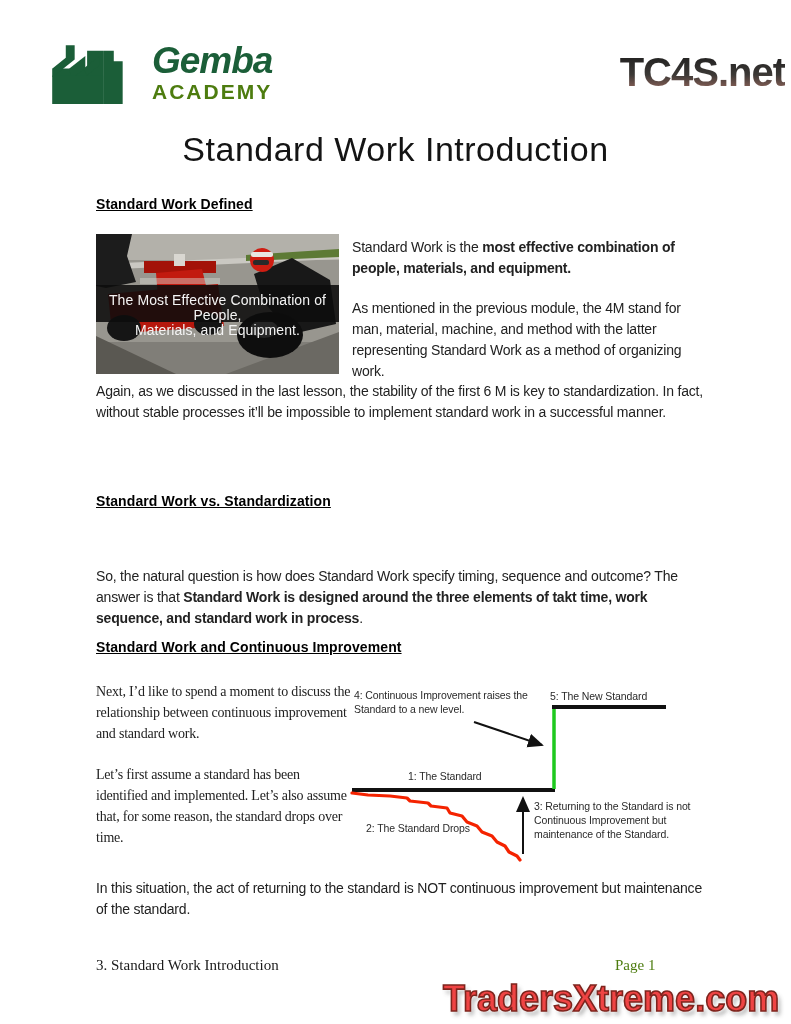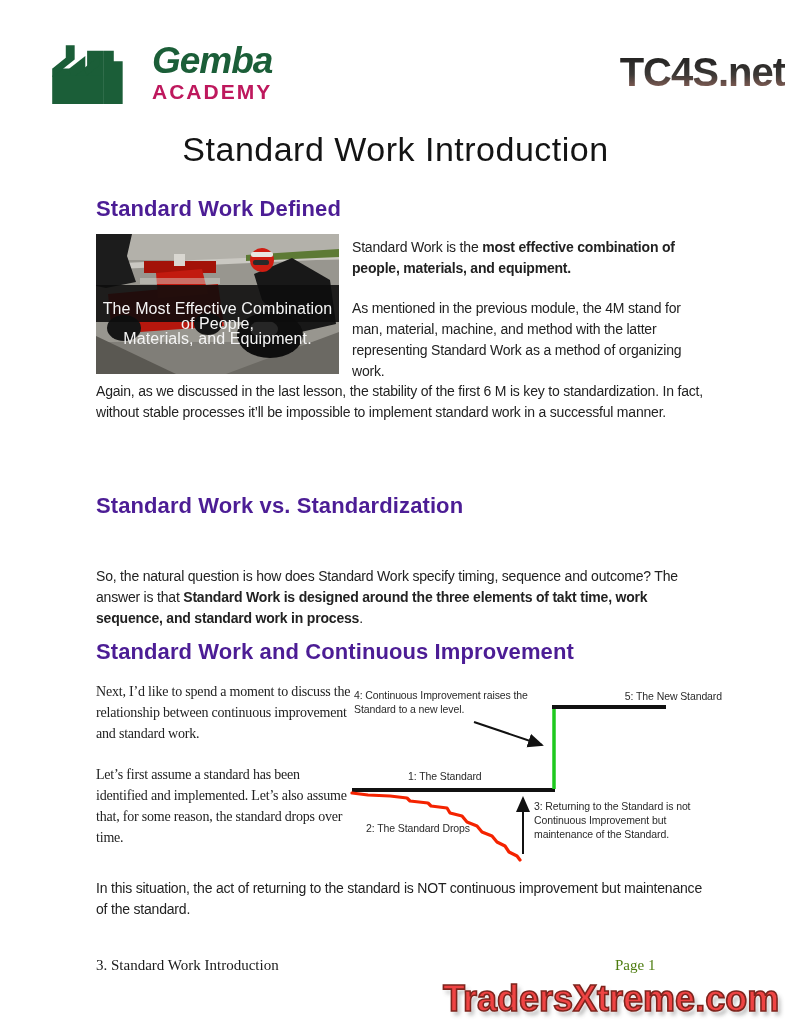--- a/index.html
+++ b/index.html
@@ -5,21 +5,21 @@
   html,body{margin:0;padding:0;background:#ffffff;}
   .page{
     position:relative;width:791px;height:1024px;background:#ffffff;overflow:hidden;
     font-family:"Liberation Sans", sans-serif;color:#1f1f1f;
   }
   
   .logo{position:absolute;left:48px;top:22px;display:flex;align-items:center;gap:24px;margin-top:16px;}
   .logo svg{display:block;}
   .logo-text{display:flex;flex-direction:column;line-height:1;}
   .logo-brand{font-size:37px;font-weight:700;font-style:italic;color:#1b5e38;letter-spacing:-1px;}
-  .logo-sub{font-size:21px;font-weight:700;color:#be185d;letter-spacing:2px;margin-top:2px;}
+  .logo-sub{font-size:21px;font-weight:700;color:#4d7c0f;letter-spacing:2px;margin-top:2px;}
   
   .wm-top{
     position:absolute;top:2px;right:6px;font-size:40px;font-weight:700;letter-spacing:-1px;
     background:linear-gradient(180deg,#262524 20%,#3c3936 55%,#96675d 92%);
     -webkit-background-clip:text;background-clip:text;color:transparent;margin-top:48px;
   }
   .wm-mid{
     position:absolute;left:157px;top:-7px;z-index:5;
     font-family:"Liberation Serif", serif;font-weight:700;font-size:47px;letter-spacing:2px;
     color:#c4151c;
@@ -30,49 +30,49 @@
   }
   .wm-bottom{
     position:absolute;left:443px;top:978px;z-index:6;
     font-size:36px;font-weight:700;letter-spacing:0px;
     color:#ef4444;-webkit-text-stroke:1.6px #7e241d;
     text-shadow:0 0 3px #ffffff,0 0 5px #ffffff,3px 4px 4px rgba(80,80,80,0.45);
   }
   
   .doc-title{position:absolute;left:0;right:0;top:130px;text-align:center;
     font-size:34px;font-weight:400;color:#141414;letter-spacing:0.5px;}
-  .h-green{position:absolute;font-size:22px;font-weight:700;color:#4c1d95;letter-spacing:0.1px;}
+  .h-green{position:absolute;font-size:14px;font-weight:700;color:#000000;letter-spacing:0.1px;text-decoration:underline;}
   .h-defined{left:96px;top:196px;}
   .h-vs{left:96px;top:453px;margin-top:40px;}
   .h-ci{left:96px;top:639px;}
   
   .para{font-size:14px;line-height:21px;letter-spacing:-0.2px;color:#222;}
   .para b{font-weight:700;}
   .p-again{position:absolute;left:96px;top:381px;width:614px;}
   .p-what{position:absolute;left:96px;top:485px;width:614px;}
   .p-so{position:absolute;left:96px;top:566px;width:614px;}
   .p-situation{position:absolute;left:96px;top:878px;width:614px;}
   
   .photo-wrap{position:absolute;left:96px;top:234px;width:243px;height:140px;}
   .photo-wrap svg{display:block;}
   .photo-caption{
     position:absolute;left:0;top:51px;width:243px;height:37px;
     background:rgba(12,12,12,0.88);color:#f4f4f4;text-align:center;
-    font-size:16px;line-height:15px;padding-top:16px;box-sizing:border-box;letter-spacing:0.1px;
+    font-size:14px;line-height:15px;padding-top:8px;box-sizing:border-box;letter-spacing:0.1px;
   }
   .col-right{position:absolute;left:352px;top:237px;width:352px;}
   .col-right .para{margin:0 0 19px 0;}
   
   .col-left{position:absolute;left:96px;top:681px;width:256px;}
   .col-left .para{margin:0 0 20px 0;font-family:Liberation Serif, serif;}
   .diagram{position:absolute;left:350px;top:682px;width:441px;height:186px;}
   .diagram svg{position:absolute;left:0;top:0;}
   .dlabel{position:absolute;font-size:10.5px;line-height:14px;color:#2a2a2a;letter-spacing:-0.1px;}
   .dl4{left:4px;top:6px;width:196px;}
-  .dl5{left:212px;top:7px;width:160px;text-align:right;}
+  .dl5{left:200px;top:7px;width:160px;}
   .dl1{left:58px;top:87px;width:110px;}
   .dl2{left:16px;top:139px;width:140px;}
   .dl3{left:184px;top:117px;width:182px;}
   
   .footer-left{position:absolute;left:96px;top:957px;font-family:"Liberation Serif", serif;font-size:15px;color:#1a1a1a;}
   .footer-right{position:absolute;left:615px;top:957px;font-family:"Liberation Serif", serif;font-size:15px;color:#4d7c0f;}
 </style>
 </head>
 <body>
 

